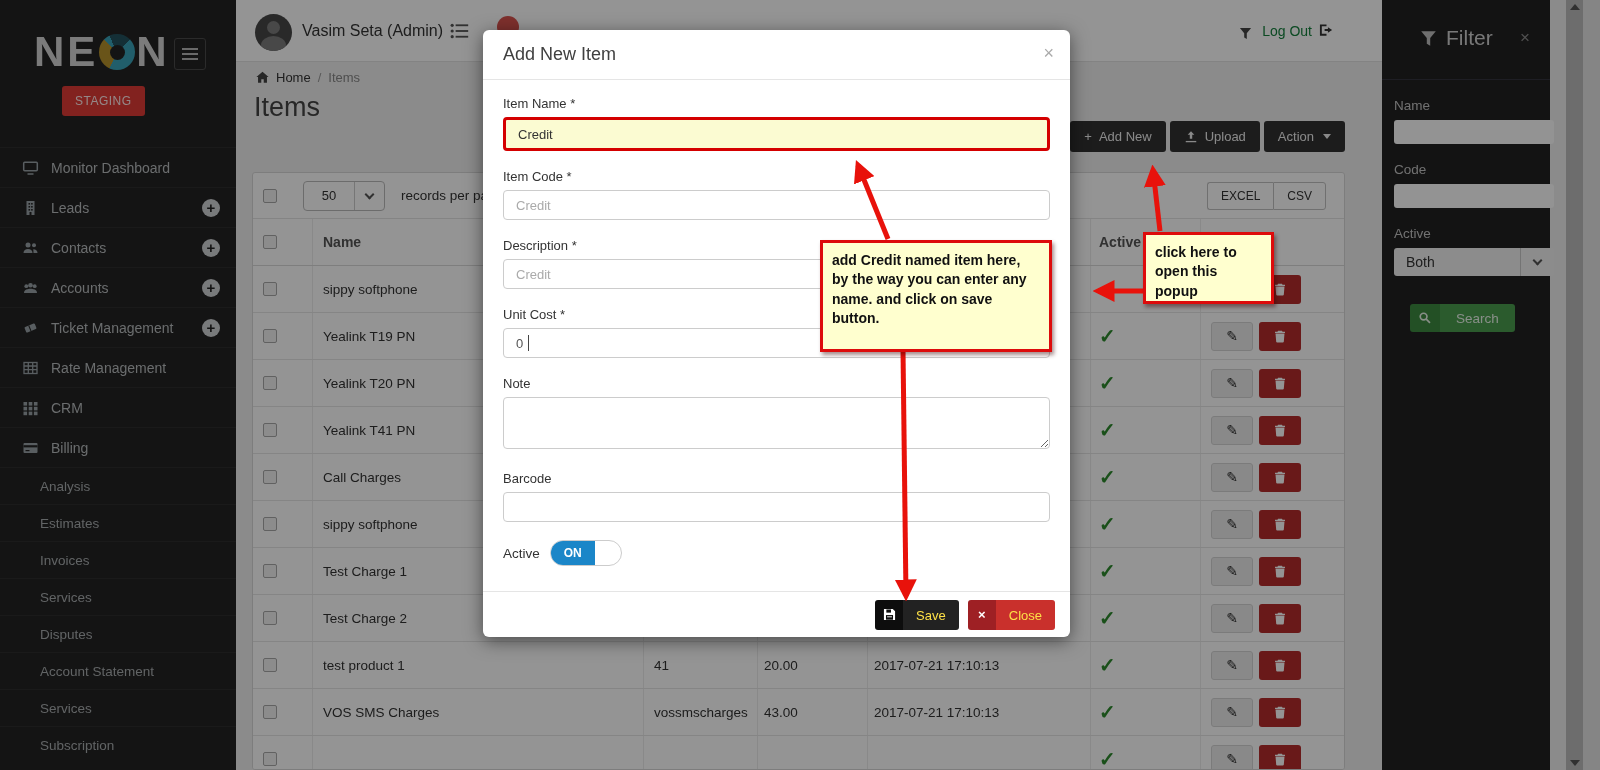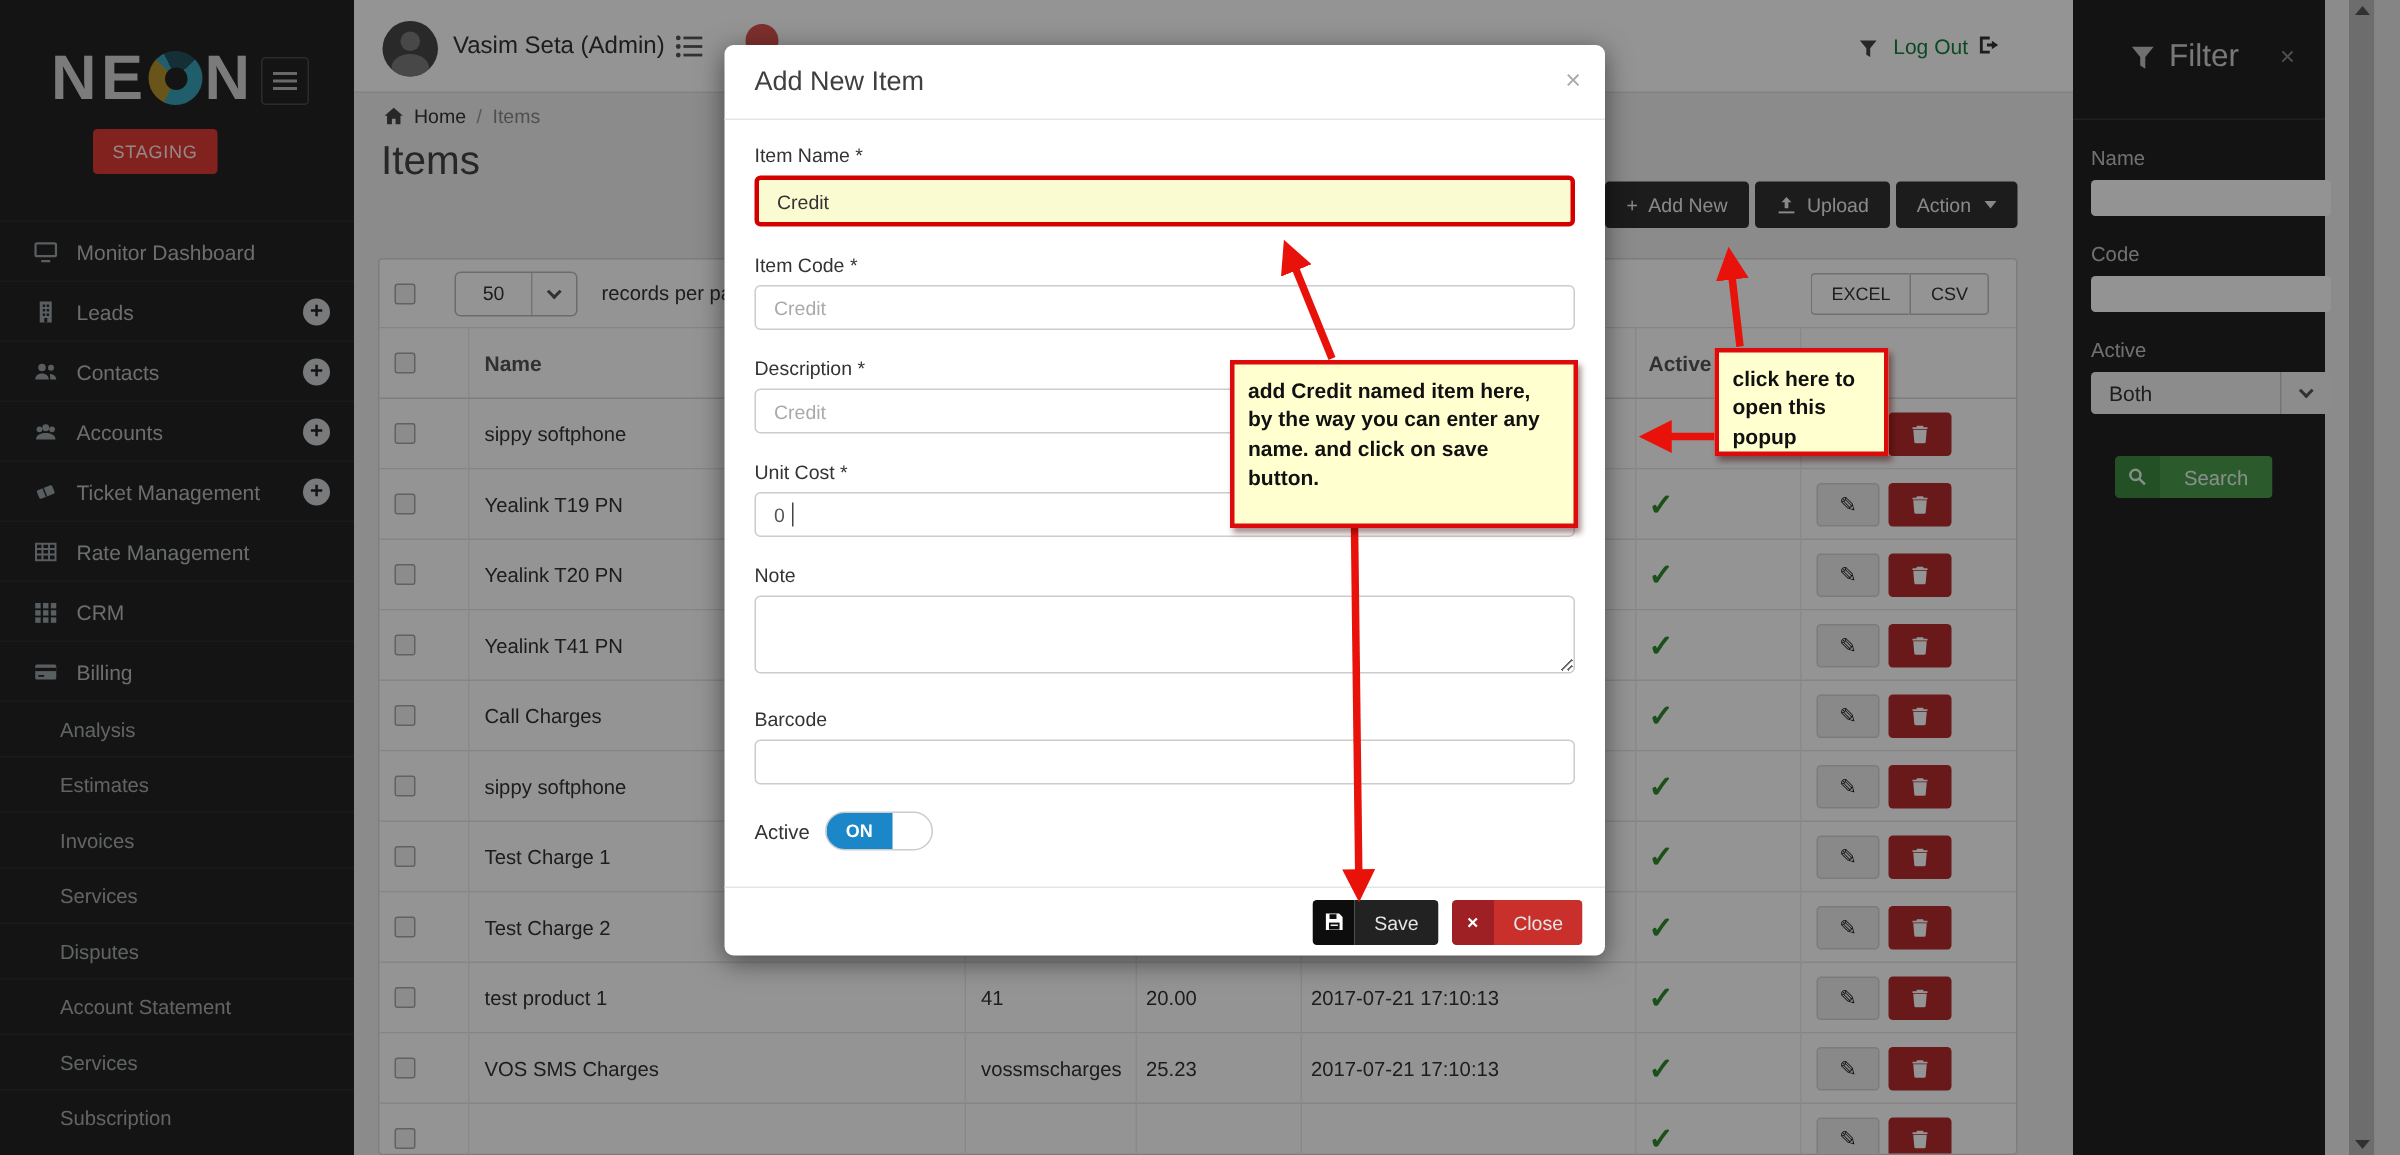--- a/index.html
+++ b/index.html
@@ -114,30 +114,30 @@
   .pos-rel{position:relative}
   .caret-bar{position:absolute;left:25px;top:7px;width:1px;height:16px;background:#444}
   .active-row{display:flex;align-items:center;gap:10px}
   .active-row label{font-size:13.5px;color:#333}
   .toggle{width:72px;height:26px;border:1px solid #ccc;border-radius:13px;overflow:hidden;display:flex;cursor:pointer;background:#fff}
   .toggle .on{width:44px;background:#1b86c8;color:#fff;font-size:12px;font-weight:bold;display:flex;align-items:center;justify-content:center}
   .m-foot{position:absolute;bottom:0;left:0;right:0;height:46px;border-top:1px solid #e5e5e5;
     display:flex;justify-content:flex-end;align-items:center;gap:9px;padding:0 15px}
   .btn2{display:inline-flex;height:30px;border:none;border-radius:3px;overflow:hidden;padding:0;cursor:pointer}
   .btn2 .ic{width:28px;display:flex;align-items:center;justify-content:center}
-  .btn2 .lb{padding:16px 13px;display:flex;align-items:center;font-size:13px;color:#e5e5e5}
+  .btn2 .lb{padding:16px 13px;display:flex;align-items:center;font-size:13px;color:#fde047}
   .btn-save .ic{background:#0d0d0d}.btn-save .lb{background:#222}
   .btn-close .ic{background:#9e2024;color:#fff;font-weight:bold;font-size:13px}.btn-close .lb{background:#c9302c}
 
   
   .arrows{position:absolute;left:0;top:0;width:1600px;height:770px;z-index:70;pointer-events:none}
   .note{position:absolute;background:#ffffcf;border:3px solid #dd0b0b;box-shadow:2px 3px 4px rgba(60,0,0,.45);
     z-index:72;font-size:14px;font-weight:bold;color:#111;padding:8px 9px;line-height:1.38}
   .noteA{left:820px;top:240px;width:232px;height:112px}
-  .noteB{left:1143px;top:232px;width:116px;height:72px}
+  .noteB{left:1143px;top:232px;width:131px;height:72px}
 </style>
 </head>
 <body>
 
 <div class="sidebar">
   <div class="logo-row">
     <span>NE</span>
       <span class="donut"></span>
       <span>N</span>
   </div>
@@ -543,21 +543,21 @@
             </svg>
           </button>
         </div>
     </div>
     <div class="trow">
       <div class="c1">
           <span class="cb"></span>
         </div>
       <div class="c2">VOS SMS Charges</div>
       <div class="c3">vossmscharges</div>
-      <div class="c4">25.23</div>
+      <div class="c4">43.00</div>
       <div class="c5">2017-07-21 17:10:13</div>
       <div class="c6">
           <span class="check">✓</span>
         </div>
       <div class="c7">
           <button class="btn-edit">
             <span>✎</span>
           </button>
           <button class="btn-del">
             <svg width="12" height="13" viewBox="0 0 12 13" fill="#fff">

